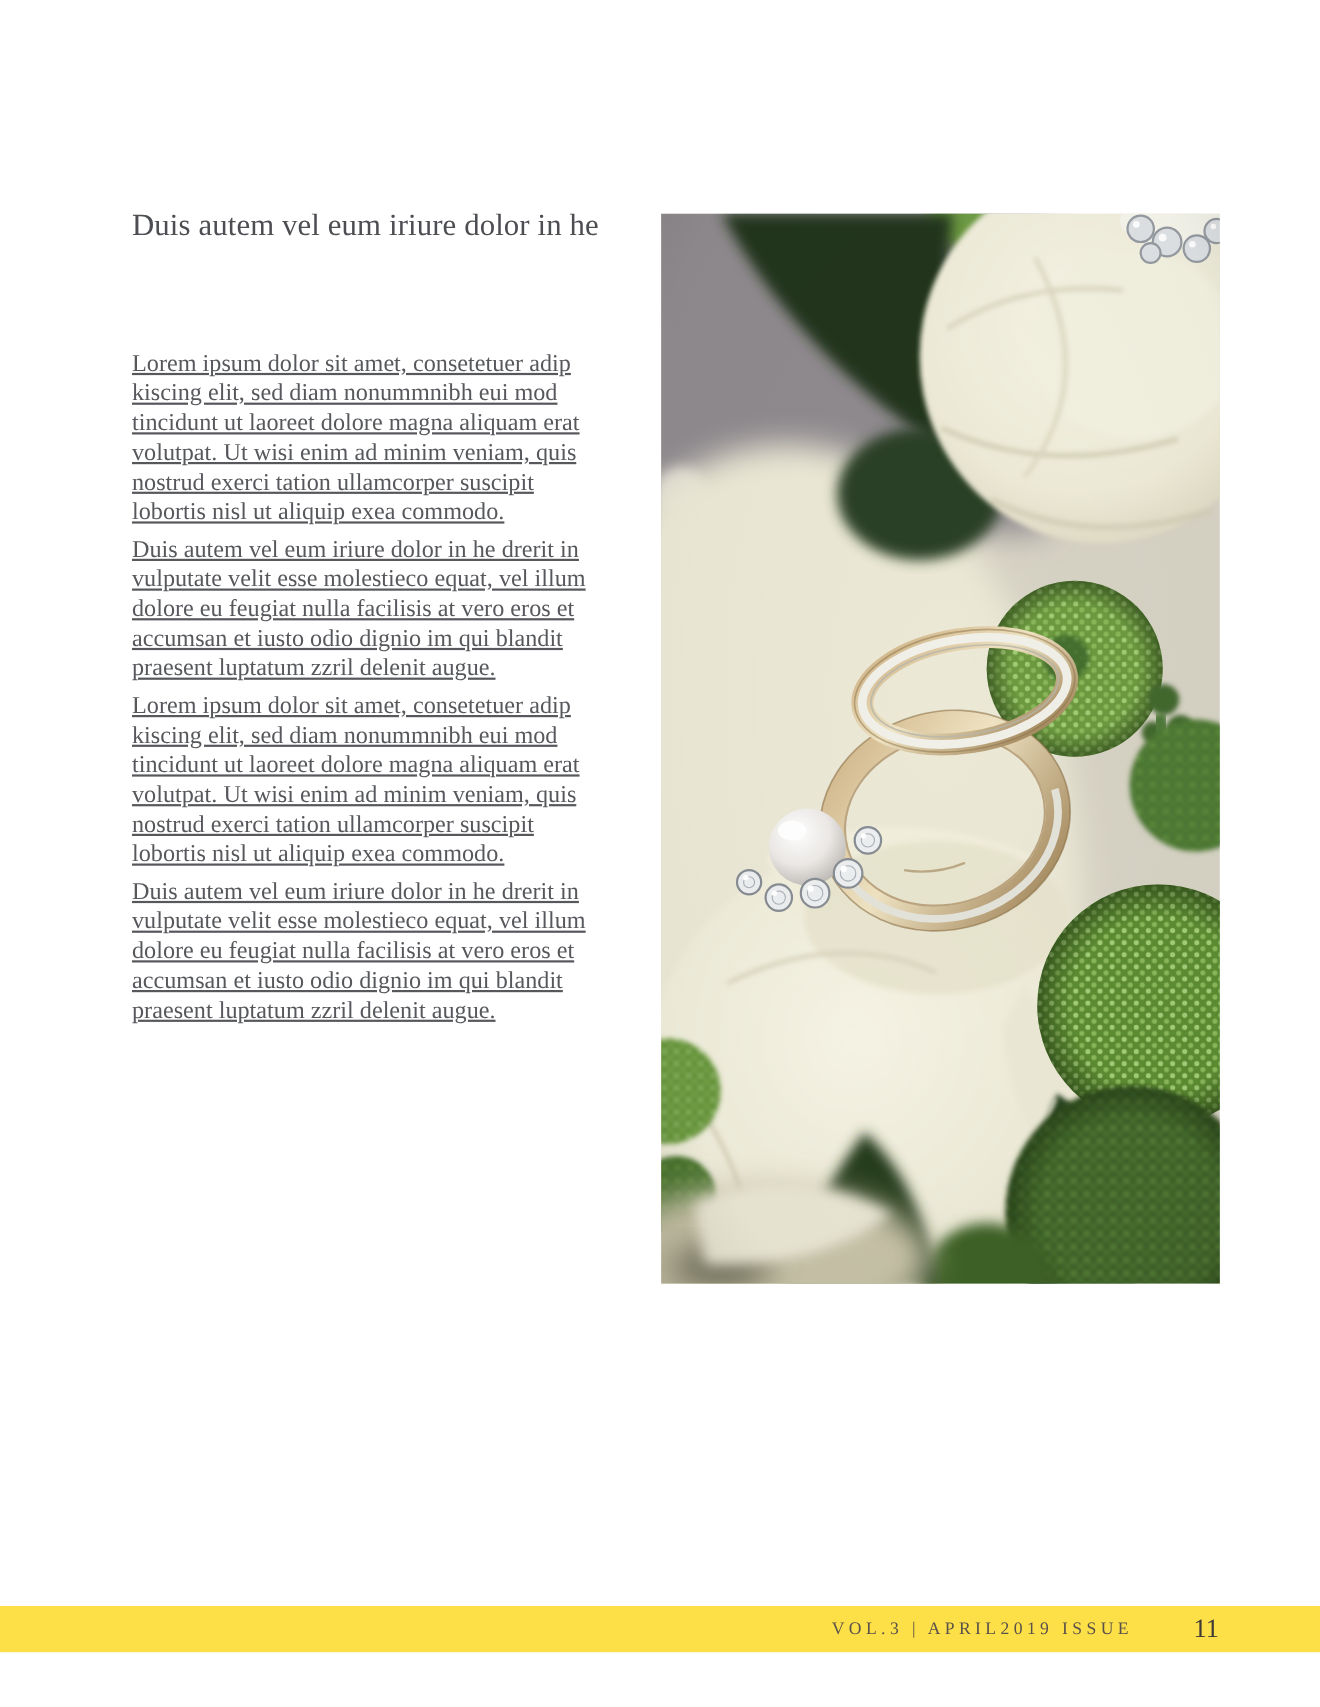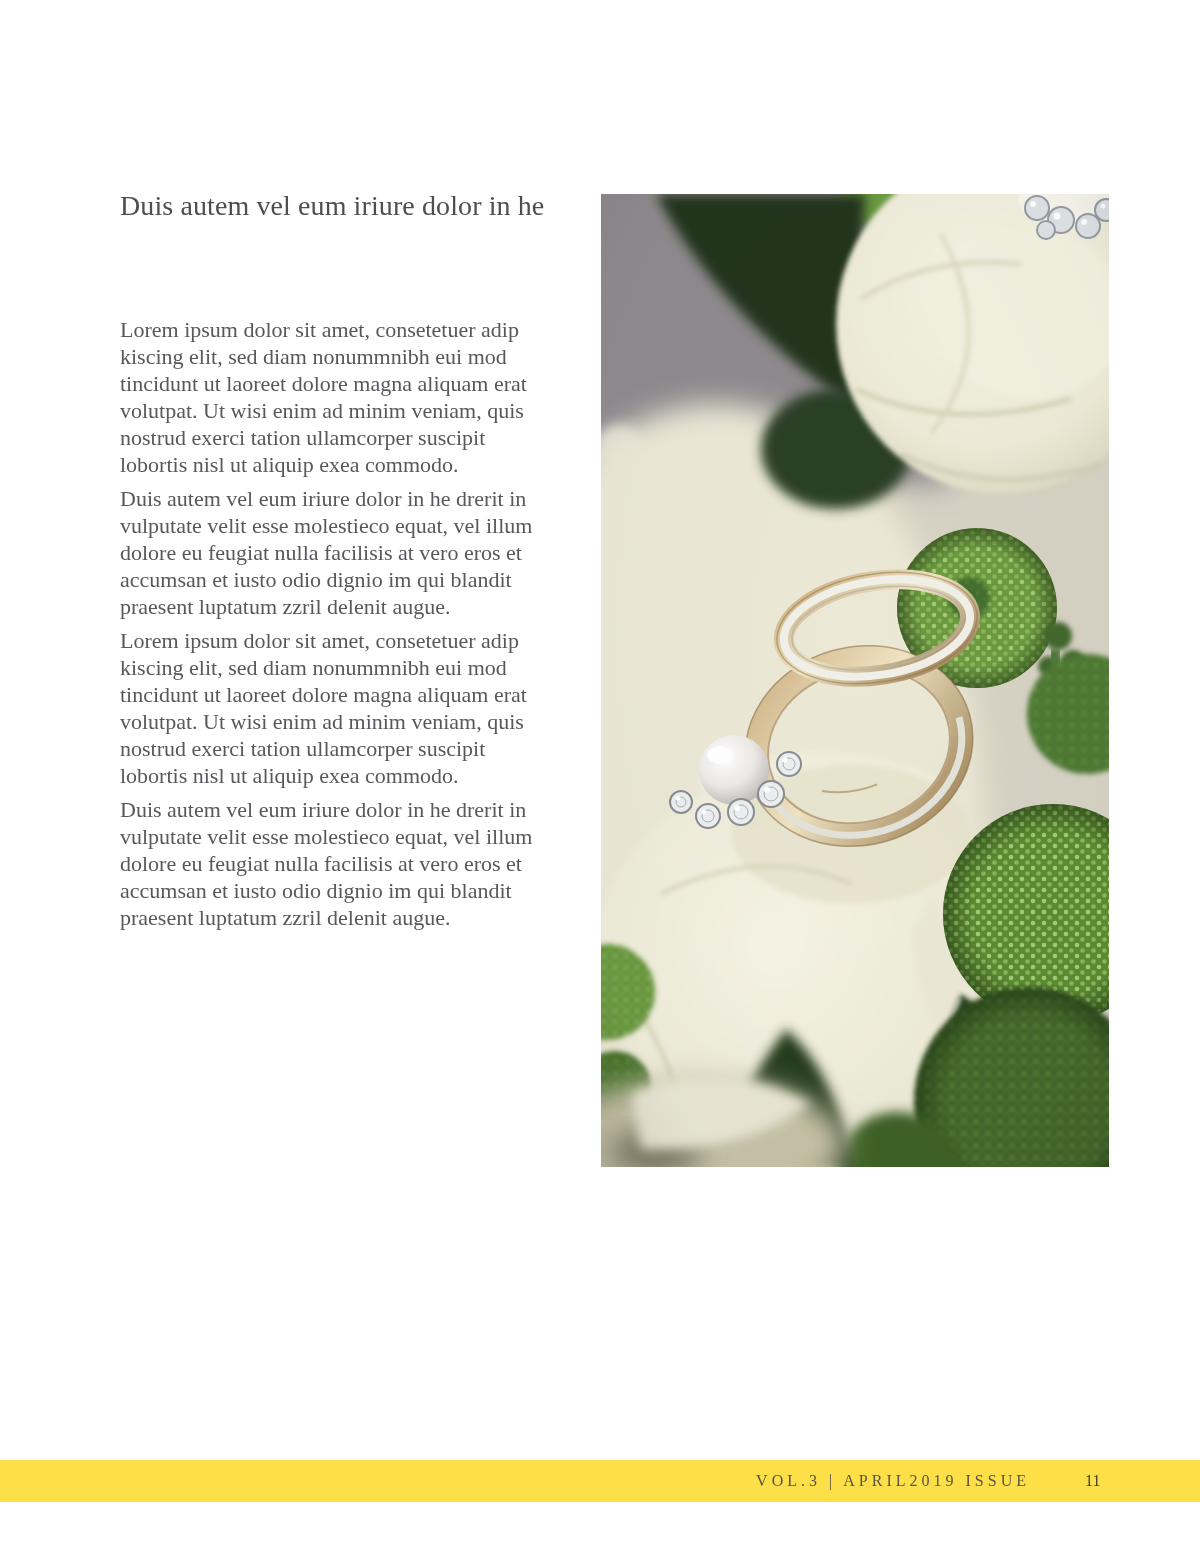--- a/index.html
+++ b/index.html
@@ -30,21 +30,21 @@
   .heading span { display: block; white-space: nowrap; }
   .body-col {
     position: absolute;
     left: 120px;
     top: 316px;
     width: 430px;
     font-size: 22px;
     line-height: 27px;
     color: #56585c;
   }
-  .body-col p { margin: 0 0 7px 0; }
+  .body-col p { margin: 0 0 7px 0; text-decoration: underline; }
   .photo-frame {
     position: absolute;
     left: 601px;
     top: 194px;
     width: 508px;
     height: 973px;
     margin: 0;
     overflow: hidden;
   }
   .footer-bar {
@@ -63,21 +63,21 @@
     font-size: 16px;
     letter-spacing: 4px;
     color: #5a524a;
     white-space: nowrap;
   }
   .page-number {
     position: absolute;
     left: 1085px;
     top: 0;
     line-height: 42px;
-    font-size: 16px;
+    font-size: 24px;
     color: #413b35;
   }
 </style>
 </head>
 <body>
 
 <div class="page">
 
   <h1 class="heading">
     <span>Duis autem vel eum iriure dolor in he</span>

